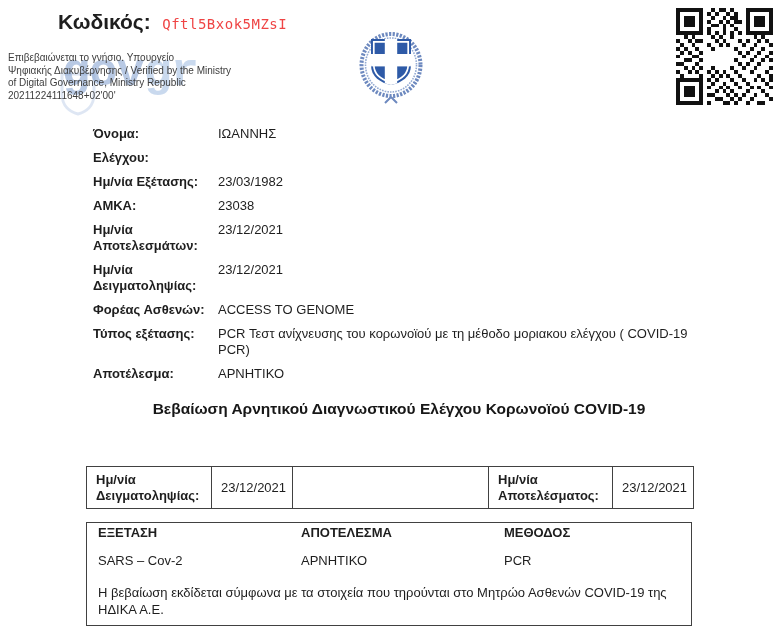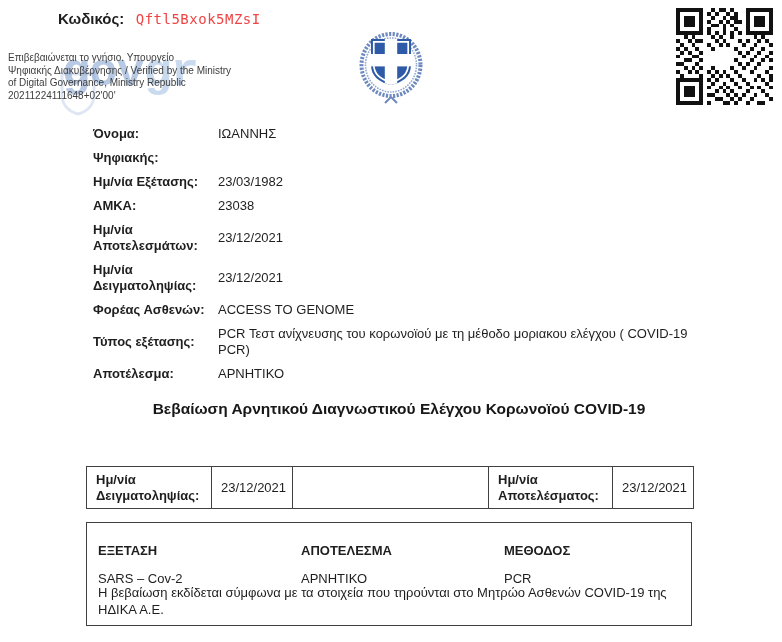--- a/index.html
+++ b/index.html
@@ -1,55 +1,55 @@
 <!DOCTYPE html>
 <html><head>
 <meta charset="utf-8">
 <style>
   html,body{margin:0;padding:0;background:#fff;}
   .page{position:relative;width:782px;height:642px;background:#fff;overflow:hidden;
         font-family:"Liberation Sans",sans-serif;color:#1e1e1e;}
 
   
   .code-line{position:absolute;left:58px;top:10px;white-space:nowrap;}
-  .code-label{font-weight:bold;font-size:15px;}
+  .code-label{font-weight:bold;font-size:21px;}
   .code-value{font-family:"DejaVu Sans Mono",monospace;font-size:14px;margin-left:7px;letter-spacing:.5px;color:#ef4444;}
 
   .watermark{position:absolute;left:62px;top:46px;z-index:1;font-weight:bold;font-size:47px;
              letter-spacing:-1px;white-space:nowrap;user-select:none;font-family:Liberation Mono, monospace;}
   .wm-gov{color:rgba(125,156,205,.55);}
   .wm-gr{color:rgba(168,193,228,.62);}
   .wm-shield{position:absolute;left:58px;top:70px;z-index:0;opacity:.45;}
 
   .verify{position:absolute;left:8px;top:52px;z-index:2;font-size:10px;line-height:12.6px;
           color:#3d3d3d;white-space:nowrap;}
 
   .emblem{position:absolute;left:354px;top:27px;}
   .qr{position:absolute;left:676px;top:8px;}
 
   
   .fields{position:absolute;left:93px;top:126px;width:602px;}
-  .frow{display:flex;align-items:center;margin-bottom:8px;}
+  .frow{display:flex;margin-bottom:8px;}
   .flabel{width:125px;flex-shrink:0;font-weight:bold;font-size:13px;line-height:16px;}
   .fvalue{width:477px;font-size:13px;line-height:16px;min-height:16px;}
 
   .title{position:absolute;left:16px;right:0;top:400px;text-align:center;
          font-size:15.5px;font-weight:bold;color:#171717;}
 
   
   .dtable{position:absolute;left:86px;top:466px;display:flex;border:1px solid #414141;height:41px;box-sizing:content-box;}
   .dcell{border-left:1px solid #414141;box-sizing:border-box;display:flex;flex-direction:column;
          justify-content:center;padding:2px 9px;}
   .dcell:first-child{border-left:none;}
   .dlabel{font-weight:bold;font-size:13px;line-height:16px;}
   .dvalue{font-size:13px;}
 
   
   .rbox{position:absolute;left:86px;top:522px;width:606px;height:104px;border:1px solid #414141;
-        box-sizing:border-box;padding:20px 11px;}
+        box-sizing:border-box;padding:2px 11px;}
   .rgrid{display:grid;grid-template-columns:203px 203px 1fr;}
   .rhead{font-weight:bold;font-size:13px;}
   .rdata{font-size:13px;margin-top:13px;}
   .note{position:absolute;left:11px;right:11px;bottom:7px;font-size:13px;line-height:16.5px;}
 </style>
 </head>
 <body>
 
 <div class="page">
 
@@ -130,21 +130,21 @@
                M8 24h1v1H8z M12 24h2v1h-2z M15 24h1v1h-1z M18 24h1v1h-1z M21 24h2v1h-2z"></path>
     </g>
   </svg>
 
   <div class="fields">
     <div class="frow">
       <div class="flabel">Όνομα:</div>
       <div class="fvalue">ΙΩΑΝΝΗΣ</div>
     </div>
     <div class="frow">
-      <div class="flabel">Ψηφιακής:</div>
+      <div class="flabel">Ελέγχου:</div>
       <div class="fvalue"></div>
     </div>
     <div class="frow">
       <div class="flabel">Ημ/νία Εξέτασης:</div>
       <div class="fvalue">23/03/1982</div>
     </div>
     <div class="frow">
       <div class="flabel">ΑΜΚΑ:</div>
       <div class="fvalue">23038</div>
     </div>

